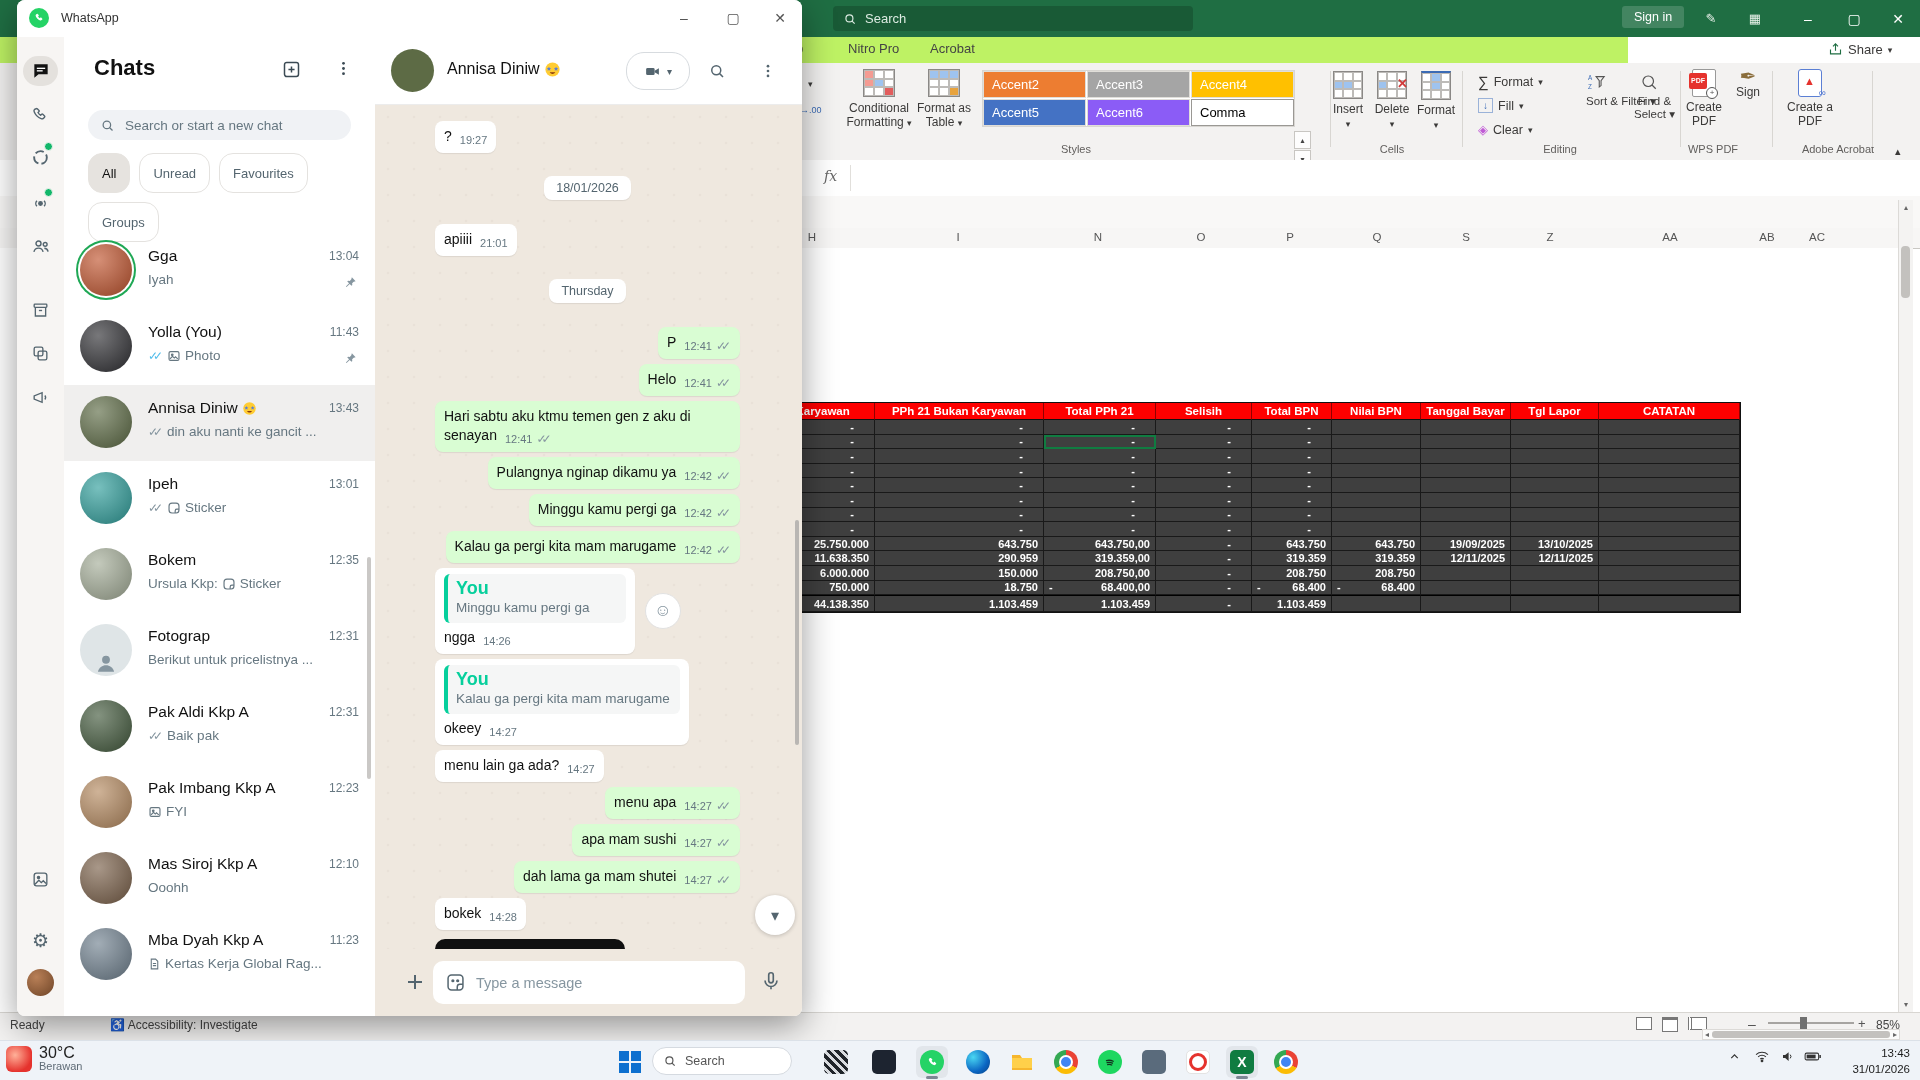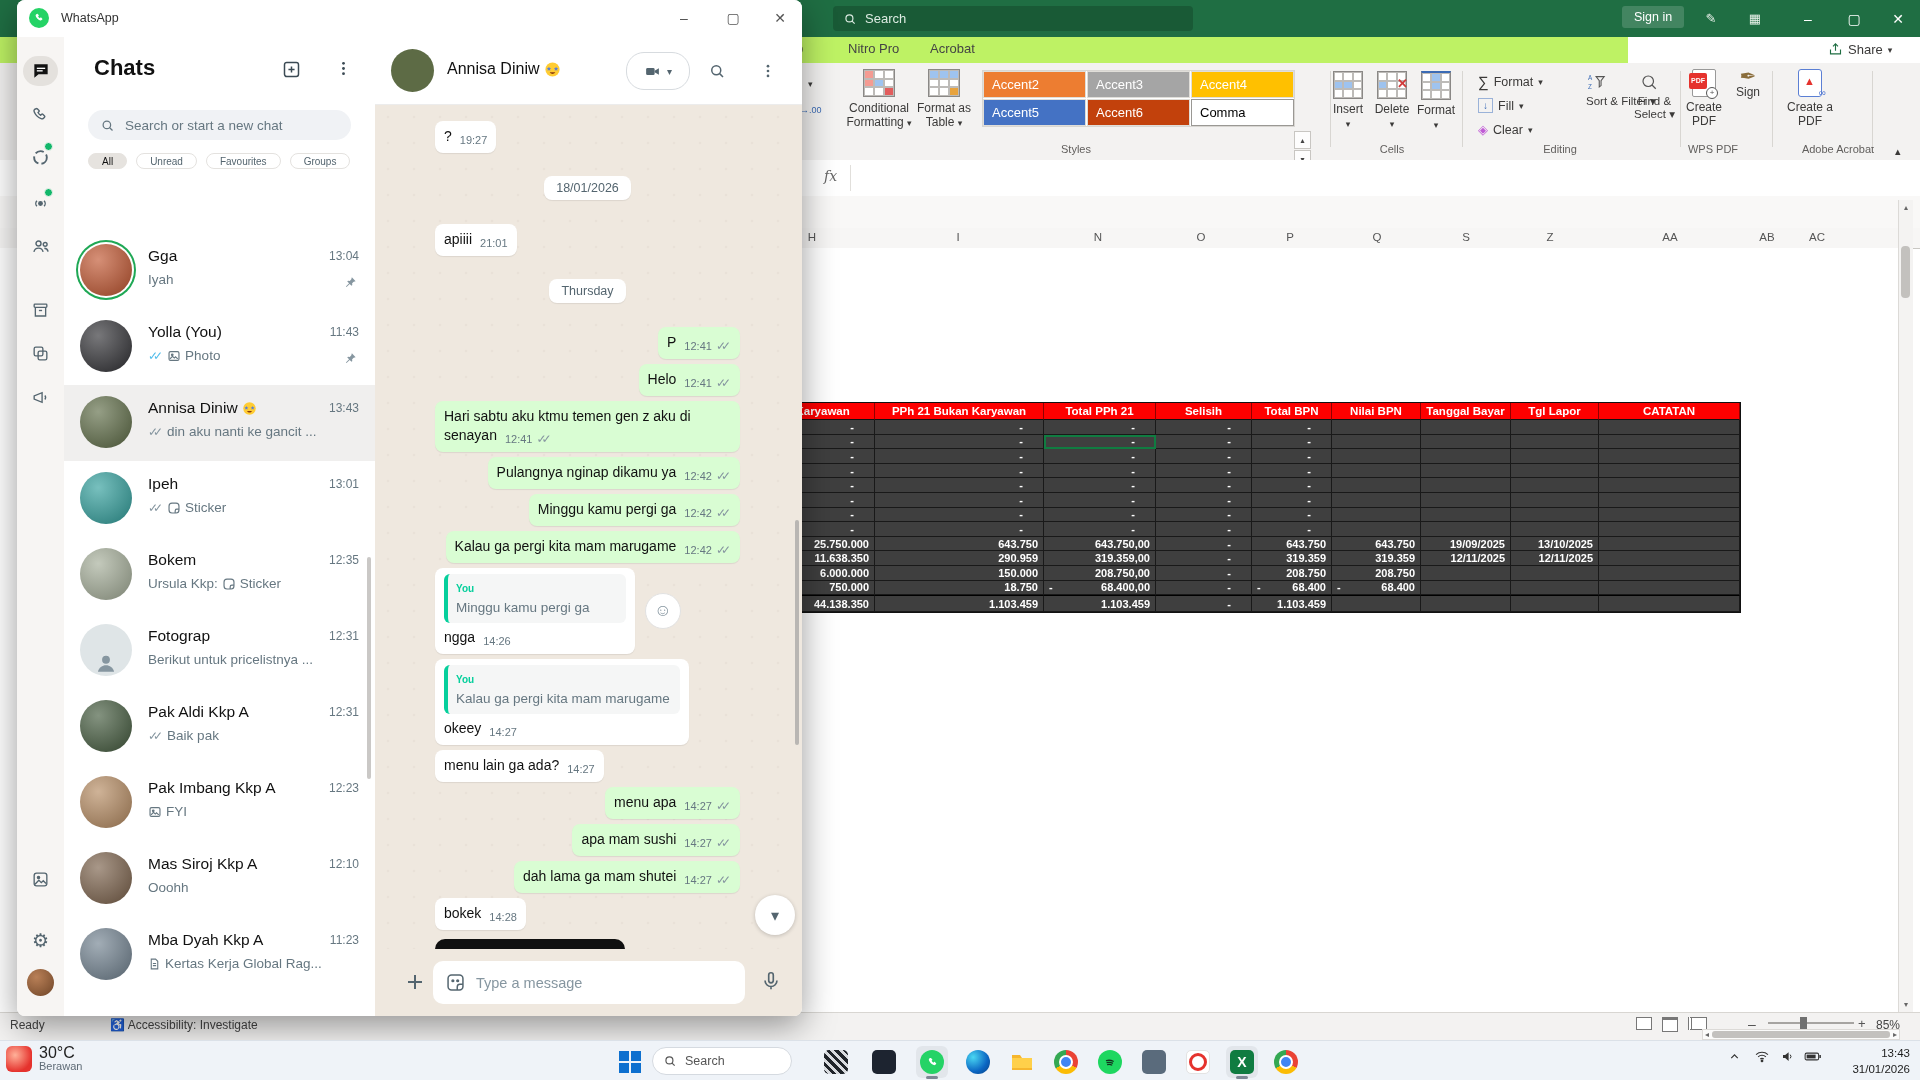--- a/index.html
+++ b/index.html
@@ -60,21 +60,21 @@
   .wa-winbtn{position:absolute;top:3px;width:32px;height:30px;display:flex;align-items:center;justify-content:center;color:#555;font-size:14px;}
   .wa-rail{position:absolute;left:0;top:37px;width:47px;height:979px;background:#f7f5f3;border-right:1px solid #eceae8;}
   .rail-ico{position:absolute;left:0;width:47px;height:32px;display:flex;align-items:center;justify-content:center;color:#54656f;}
   .rail-pill{position:absolute;left:6px;width:35px;height:30px;background:#e4e1dd;border-radius:15px;}
   .gdot{position:absolute;right:11px;top:1px;width:7px;height:7px;border-radius:50%;background:#12b76a;border:1.5px solid #f7f5f3;}
   .wa-chats{position:absolute;left:47px;top:37px;width:311px;height:979px;background:#fff;border-right:1px solid #ececec;}
   .wa-chats-title{position:absolute;left:30px;top:18px;font-size:22px;font-weight:bold;color:#111;}
   .panel-ico{position:absolute;top:22px;color:#54656f;}
   .wa-search{position:absolute;left:24px;top:73px;width:263px;height:30px;background:#f0f2f5;border-radius:16px;display:flex;align-items:center;gap:10px;padding-left:12px;box-sizing:border-box;color:#667781;font-size:13.5px;}
   .wa-chips{position:absolute;left:24px;top:116px;width:268px;display:flex;flex-wrap:wrap;gap:9px;}
-  .chip{height:16px;border:1px solid #e4e2df;border-radius:14px;display:flex;align-items:center;padding:0 13px;font-size:10px;color:#54656f;box-sizing:border-box;background:#fff;}
+  .chip{height:40px;border:1px solid #e4e2df;border-radius:14px;display:flex;align-items:center;padding:0 13px;font-size:13px;color:#54656f;box-sizing:border-box;background:#fff;}
   .chip.active{background:#e6e3df;color:#111;border-color:#e6e3df;}
   #wa-chatlist{position:absolute;left:0;top:196px;width:311px;height:783px;overflow:hidden;}
   .citem{position:relative;width:311px;height:76px;}
   .citem.selected{background:#f0efee;}
   .cavatar{position:absolute;left:16px;top:11px;width:52px;height:52px;border-radius:50%;}
   .cavatar.ring{box-shadow:0 0 0 2px #fff,0 0 0 4px #1fa855;}
   .cname{position:absolute;left:84px;top:14px;font-size:15.5px;color:#111;display:flex;align-items:center;gap:4px;}
   .cprev{position:absolute;left:84px;top:39px;width:180px;font-size:13.5px;color:#667781;white-space:nowrap;overflow:hidden;display:flex;align-items:center;gap:4px;}
   .ctime{position:absolute;right:16px;top:16px;font-size:12px;color:#667781;}
   .cpin{position:absolute;right:18px;top:42px;color:#8696a0;}
@@ -86,21 +86,21 @@
   .chname{position:absolute;left:72px;top:23px;font-size:16px;color:#111;display:flex;align-items:center;gap:5px;}
   .vidpill{position:absolute;left:251px;top:15px;width:62px;height:36px;border:1px solid #d7dbdf;border-radius:18px;display:flex;align-items:center;justify-content:center;gap:6px;color:#54656f;}
   #wa-messages{position:absolute;left:0;top:67px;width:427px;height:845px;background:#efe8df;background-image:radial-gradient(rgba(120,100,80,0.05) 1.5px,transparent 1.6px);background-size:26px 26px;display:flex;flex-direction:column;padding:14px 62px 0 60px;box-sizing:border-box;overflow:hidden;}
   .mrow{display:flex;margin:2.5px 0;align-items:center;gap:10px;}
   .mrow.in{justify-content:flex-start;} .mrow.out{justify-content:flex-end;} .mrow.date{justify-content:center;margin:21px 0;}
   .bubble{max-width:300px;padding:6px 9px;border-radius:8px;font-size:14px;color:#111;box-shadow:0 1px 1px rgba(0,0,0,0.08);line-height:19px;}
   .mrow.in .bubble{background:#fff;} .mrow.out .bubble{background:#d9fdd3;}
   .mtime{font-size:11px;color:#667781;margin-left:8px;display:inline-block;transform:translateY(3px);white-space:nowrap;}
   .datechip{background:#fff;border-radius:8px;padding:5px 12px;font-size:12.5px;color:#54656f;box-shadow:0 1px 1px rgba(0,0,0,0.08);}
   .quote{background:#f5f6f6;border-left:4px solid #06cf9c;border-radius:6px;padding:5px 10px 6px 8px;margin-bottom:5px;min-width:160px;}
-  .qauthor{color:#06cf9c;font-size:10px;font-weight:bold;}
+  .qauthor{color:#06cf9c;font-size:18px;font-weight:bold;}
   .qtext{color:#667781;font-size:13.5px;}
   .reactbtn{width:34px;height:34px;border-radius:50%;background:#fff;border:1px solid #e2e2e2;display:flex;align-items:center;justify-content:center;color:#8696a0;font-size:17px;}
   .imgstub{width:190px;height:20px;background:#101010;border-radius:10px 10px 0 0;margin-top:4px;}
   .scrolldown{position:absolute;left:380px;top:858px;width:40px;height:40px;border-radius:50%;background:#fff;box-shadow:0 1px 4px rgba(0,0,0,0.2);display:flex;align-items:center;justify-content:center;color:#54656f;z-index:6;}
   .msgscroll{position:absolute;left:420px;top:483px;width:4px;height:225px;background:#b9b6b3;border-radius:2px;z-index:6;}
   .listscroll{position:absolute;left:303px;top:520px;width:4px;height:222px;background:#cac8c6;border-radius:2px;}
   .wa-input{position:absolute;left:0;top:912px;width:427px;height:67px;background:#efe8df;z-index:7;display:flex;align-items:center;}
   .wa-field{position:absolute;left:58px;top:12px;width:312px;height:43px;background:#fff;border-radius:10px;display:flex;align-items:center;gap:10px;padding-left:12px;box-sizing:border-box;color:#8696a0;font-size:14.5px;}
   
   #taskbar{position:absolute;left:0;top:1040px;width:1920px;height:40px;background:#eff3f8;border-top:1px solid #dbe1e8;}
@@ -178,21 +178,21 @@
             <i style="background:#e8a33d;"></i>
         </div>
         <span>Format as Table</span> <span class="chev">▾</span>
       </div>
 
       <div id="xl-styles" style="position:absolute;left:982px;top:7px;width:311px;display:grid;grid-template-columns:103px 103px 103px;grid-gap:1px;background:#fff;border:1px solid #d8d6d2;">
           <div class="style-cell" style="background: rgb(237, 125, 49); color: rgb(255, 255, 255);">Accent2</div>
           <div class="style-cell" style="background: rgb(165, 165, 165); color: rgb(255, 255, 255);">Accent3</div>
           <div class="style-cell" style="background: rgb(255, 192, 0); color: rgb(255, 255, 255);">Accent4</div>
           <div class="style-cell" style="background: rgb(68, 114, 196); color: rgb(255, 255, 255);">Accent5</div>
-          <div class="style-cell" style="background: #c2410c; color: rgb(255, 255, 255);">Accent6</div>
+          <div class="style-cell" style="background: #8b5cf6; color: rgb(255, 255, 255);">Accent6</div>
           <div class="style-cell" style="background: rgb(255, 255, 255); color: rgb(0, 0, 0); border: 1px solid rgb(154, 152, 148); font-weight: normal;">Comma</div>
         </div>
       <div class="style-scroll">
         <div class="sbtn">▴</div>
         <div class="sbtn">▾</div>
         <div class="sbtn" style="border-top:2px solid #777;">▾</div>
       </div>
       <div class="rgrp-label" style="left:1076px;">Styles</div>
 
       <div class="rdivider" style="left:1330px;"></div>

